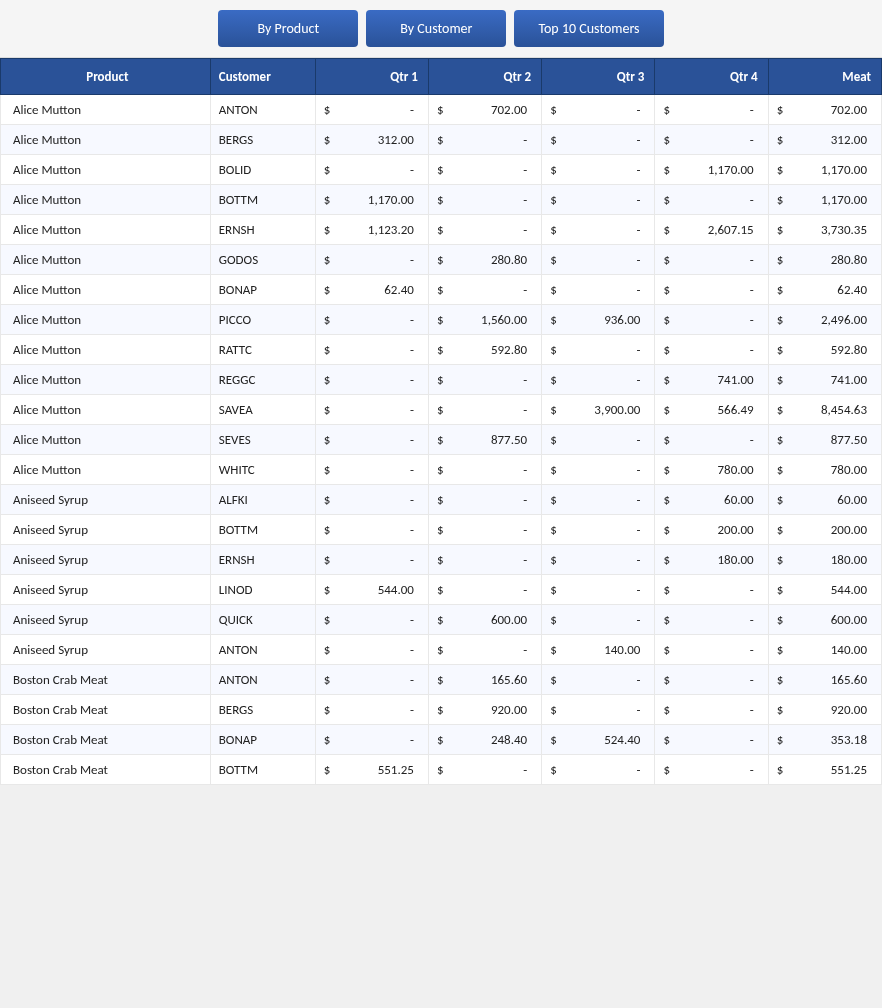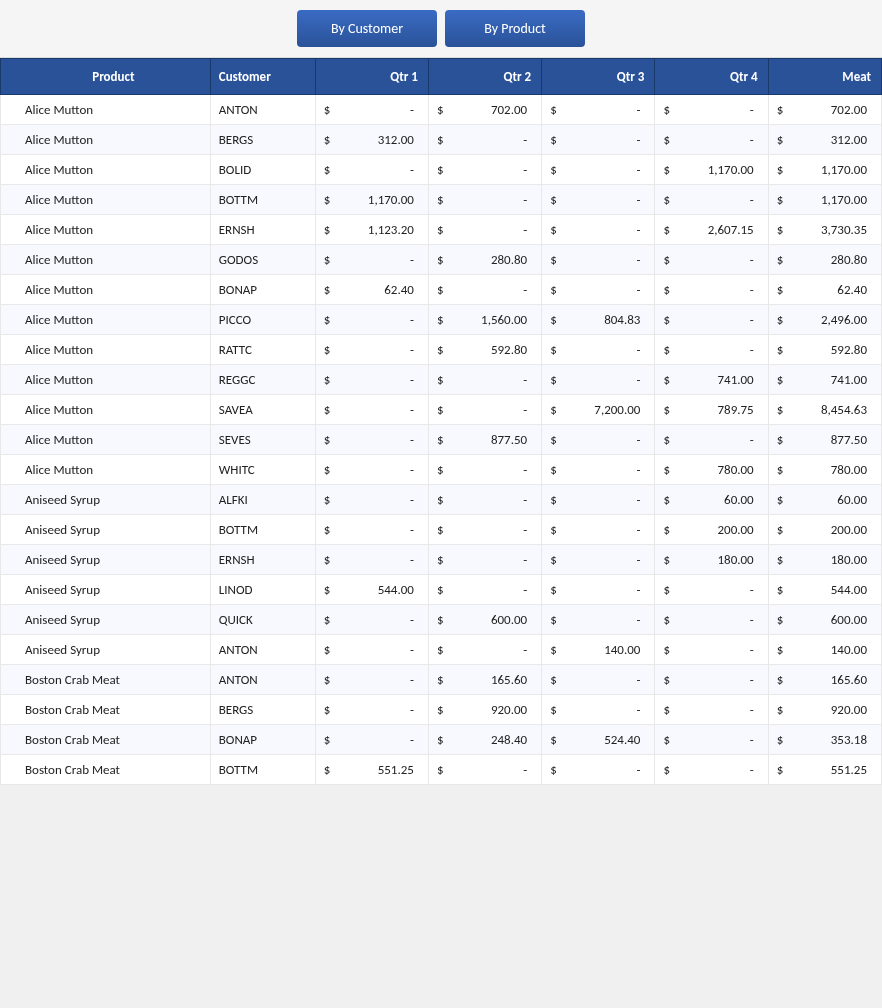--- a/index.html
+++ b/index.html
@@ -118,21 +118,21 @@
     }
     tbody td {
       padding: 7px 8px;
       border: 1px solid #e8e8e8;
       font-size: 13px;
       color: #222;
     }
     .col-product {
       width: 200px;
       text-align: left;
-      padding-left: 24px;
+      padding-left: 12px;
       margin-left: 40px;
     }
     .col-customer {
       width: 100px;
       text-align: left;
       padding-left: 8px;
     }
     .col-money {
       width: 108px;
       text-align: right;
@@ -140,22 +140,23 @@
       font-variant-numeric: tabular-nums;
     }
   </style>
 </head>
 <body>
 
 <div class="page">
 
 
   <div class="tabs-container">
+    <button class="tab-btn">By Product</button>
     <button class="tab-btn">By Customer</button>
-    <button class="tab-btn">By Product</button>
+    <button class="tab-btn">Top 10 Customers</button>
   </div>
 
   <div class="table-container">
     <table>
       <thead>
         <tr>
           <th class="col-product">Product</th>
           <th class="col-customer">Customer</th>
           <th class="col-money">Qtr 1</th>
           <th class="col-money">Qtr 2</th>
@@ -414,21 +415,21 @@
             </td>
             <td class="col-money" style="text-align: right;">
               <span style="display: flex; justify-content: space-between; padding-right: 4px;">
                 <span style="padding-right: 4px;">$</span>
                 <span>1,560.00</span>
               </span>
             </td>
             <td class="col-money" style="text-align: right;">
               <span style="display: flex; justify-content: space-between; padding-right: 4px;">
                 <span style="padding-right: 4px;">$</span>
-                <span>804.83</span>
+                <span>936.00</span>
               </span>
             </td>
             <td class="col-money" style="text-align: right;">
               <span style="display: flex; justify-content: space-between; padding-right: 4px;">
                 <span style="padding-right: 4px;">$</span>
                 <span>-</span>
               </span>
             </td>
             <td class="col-money" style="text-align: right;">
               <span style="display: flex; justify-content: space-between; padding-right: 4px;">
@@ -516,27 +517,27 @@
             </td>
             <td class="col-money" style="text-align: right;">
               <span style="display: flex; justify-content: space-between; padding-right: 4px;">
                 <span style="padding-right: 4px;">$</span>
                 <span>-</span>
               </span>
             </td>
             <td class="col-money" style="text-align: right;">
               <span style="display: flex; justify-content: space-between; padding-right: 4px;">
                 <span style="padding-right: 4px;">$</span>
-                <span>7,200.00</span>
-              </span>
-            </td>
-            <td class="col-money" style="text-align: right;">
-              <span style="display: flex; justify-content: space-between; padding-right: 4px;">
-                <span style="padding-right: 4px;">$</span>
-                <span>789.75</span>
+                <span>3,900.00</span>
+              </span>
+            </td>
+            <td class="col-money" style="text-align: right;">
+              <span style="display: flex; justify-content: space-between; padding-right: 4px;">
+                <span style="padding-right: 4px;">$</span>
+                <span>566.49</span>
               </span>
             </td>
             <td class="col-money" style="text-align: right;">
               <span style="display: flex; justify-content: space-between; padding-right: 4px;">
                 <span style="padding-right: 4px;">$</span>
                 <span>8,454.63</span>
               </span>
             </td>
           </tr>
           <tr>

